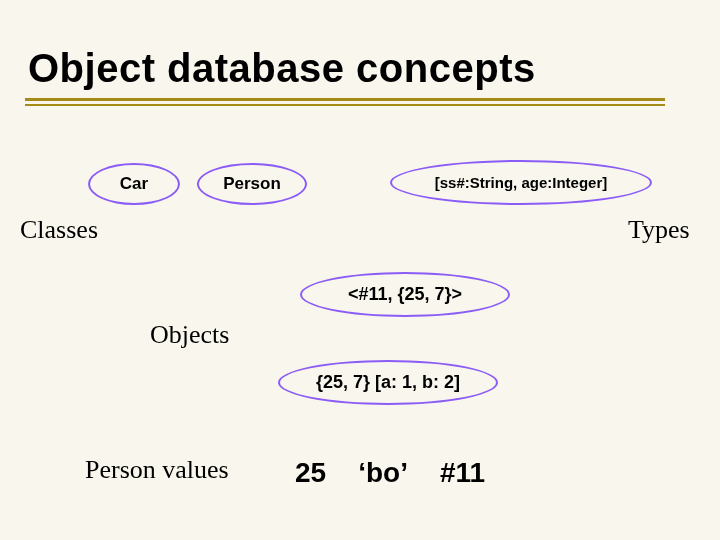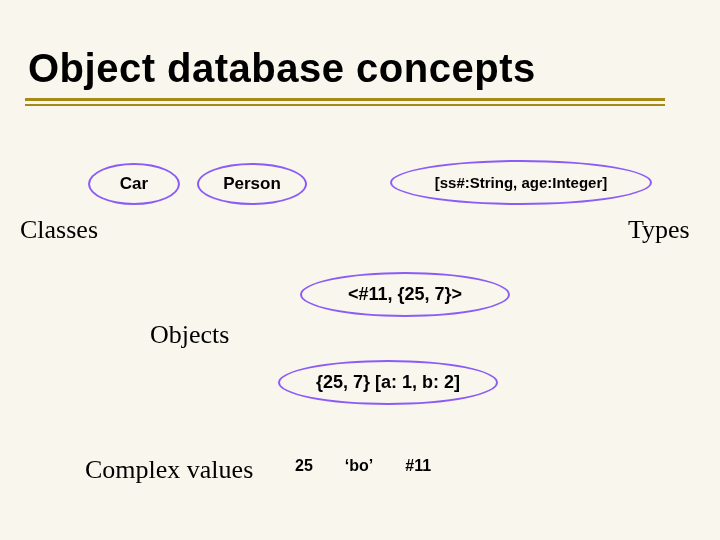--- a/index.html
+++ b/index.html
@@ -61,21 +61,21 @@
     position: absolute;
     font-family: Georgia, "Times New Roman", serif;
     font-size: 26px;
   }
   .sv-row {
     position: absolute;
     display: flex;
     gap: 32px;
     font-family: Arial, Helvetica, sans-serif;
     font-weight: bold;
-    font-size: 16px;
+    font-size: 28px;
   }
 </style>
 </head>
 <body>
 
 <div class="slide">
 
   <div class="title">Object database concepts</div>
   <div class="title-underline-a"></div>
   <div class="title-underline-b"></div>
@@ -96,20 +96,20 @@
 
   <div class="label" style="left:150px; top:280px;margin-top:40px;">Objects</div>
   <div class="ellipse" style="left:300px; top:272px; width:210px; height:45px; font-size:18px;">
     <span>&lt;#11, {25, 7}&gt;</span>
   </div>
 
   <div class="ellipse" style="left:278px; top:360px; width:220px; height:45px; font-size:18px;">
     <span>{25, 7} [a: 1, b: 2]</span>
   </div>
 
-  <div class="label" style="left:85px; top:455px;">Complex values</div>
+  <div class="label" style="left:85px; top:455px;">Person values</div>
   <div class="sv-row" style="left:295px; top:457px;">
     <span>25</span>
     <span>‘bo’</span>
     <span>#11</span>
   </div>
 
 </div>
 
 </body></html>

